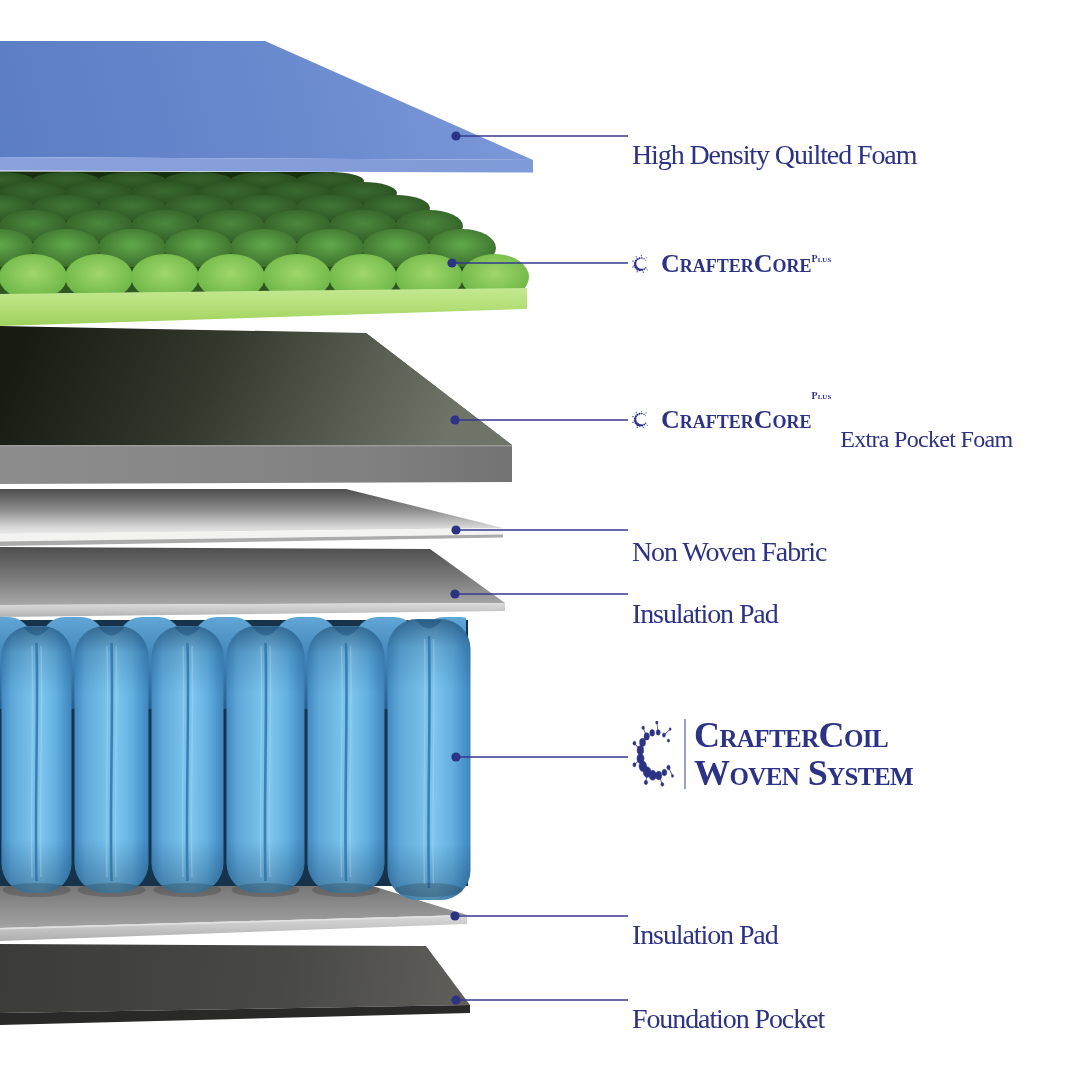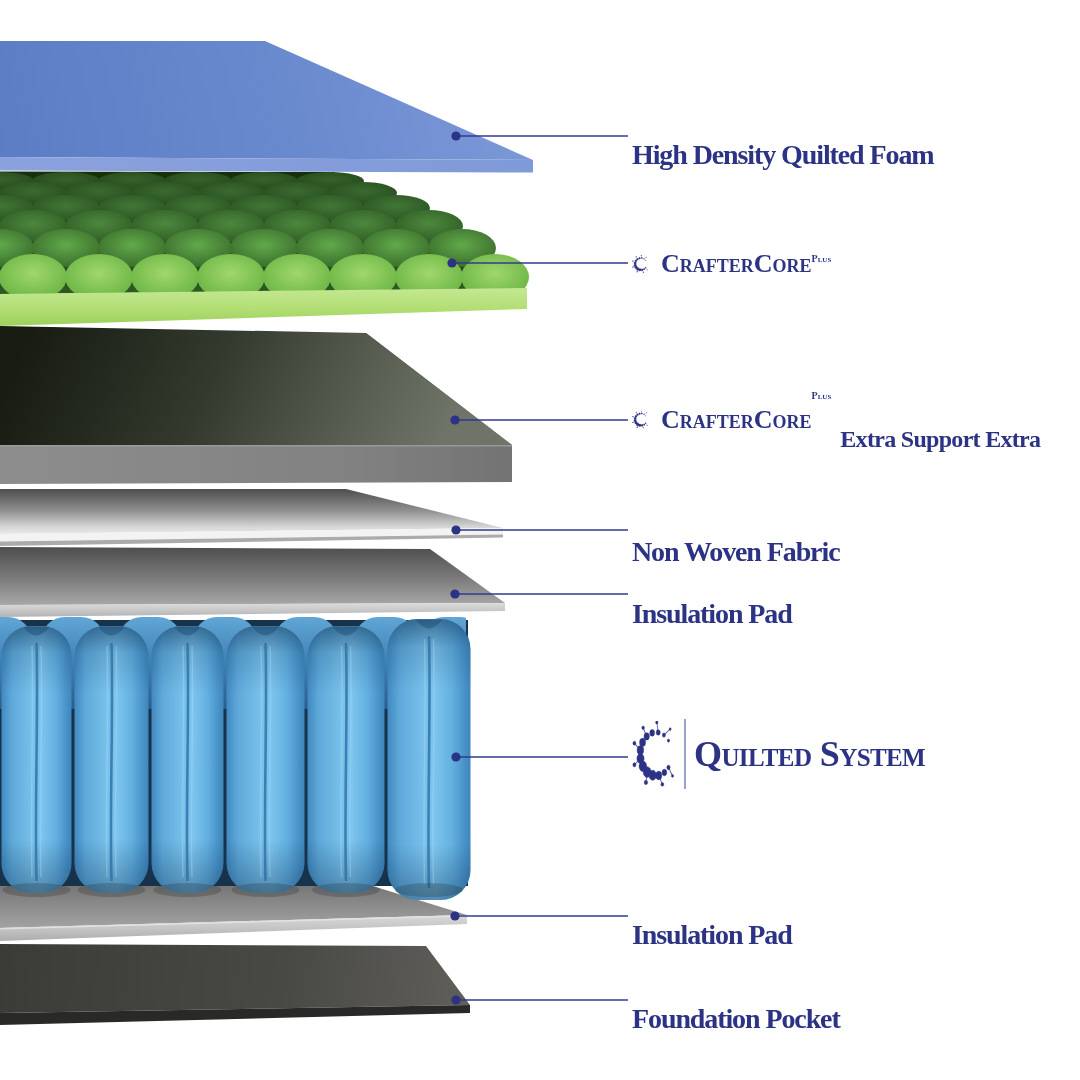--- a/index.html
+++ b/index.html
@@ -6,21 +6,21 @@
   #stage {
     position: relative; width: 1080px; height: 1080px; overflow: hidden;
     background: #ffffff; font-family: "Liberation Serif", "DejaVu Serif", serif;
   }
   #diagram { position: absolute; left: 0; top: 0; }
   .labels { position: absolute; left: 0; top: 0; width: 1080px; height: 1080px; pointer-events: none; }
   .label {
     position: absolute; left: 632px; transform: translateY(-50%);
     white-space: nowrap; color: #2c3284; display: flex; align-items: center;
   }
-  .lbl { font-size: 28px; font-weight: bold; letter-spacing: -1.1px; margin-top: 40px; }
+  .lbl { font-size: 28px; font-weight: normal; letter-spacing: -1.1px; margin-top: 40px; }
   .brandrow .lbl { font-size: 24px; letter-spacing: -0.7px; }
   .brand {
     font-size: 26px; font-weight: bold; font-variant: small-caps;
     letter-spacing: 0; margin-left: 11px;
   }
   .sup {
     font-size: 10px; font-weight: bold; font-variant: small-caps;
     align-self: flex-start; margin: 4px 0 0 0;
   }
   .aftersup { margin-left: 9px; }
@@ -378,35 +378,36 @@
     <span class="brand">CrafterCore</span>
     <span class="sup">Plus</span>
   </div>
 
   <div class="label brandrow" style="top:419px">
     <svg class="minilogo" width="18" height="18" viewBox="0 0 100 100">
           <use href="#dotC"></use>
         </svg>
     <span class="brand">CrafterCore</span>
     <span class="sup">Plus</span>
-    <span class="lbl aftersup">Extra Support Extra</span>
+    <span class="lbl aftersup">Extra Pocket Foam</span>
   </div>
   <div class="label" style="top:532px">
     <span class="lbl">Non Woven Fabric</span>
   </div>
   <div class="label" style="top:594px">
     <span class="lbl">Insulation Pad</span>
   </div>
   <div class="label coilblock" style="top:754px">
     <svg class="biglogo" width="48" height="66" viewBox="0 0 100 100" preserveAspectRatio="none">
           <use href="#dotC"></use>
         </svg>
     <div class="vdivider"></div>
     <div class="coiltext">
-      <div class="coilline">Quilted System</div>
+      <div class="coilline">CrafterCoil</div>
+      <div class="coilline">Woven System</div>
     </div>
   </div>
   <div class="label" style="top:915px">
     <span class="lbl">Insulation Pad</span>
   </div>
   <div class="label" style="top:999px">
     <span class="lbl">Foundation Pocket</span>
   </div>
 </div>
 </div>

